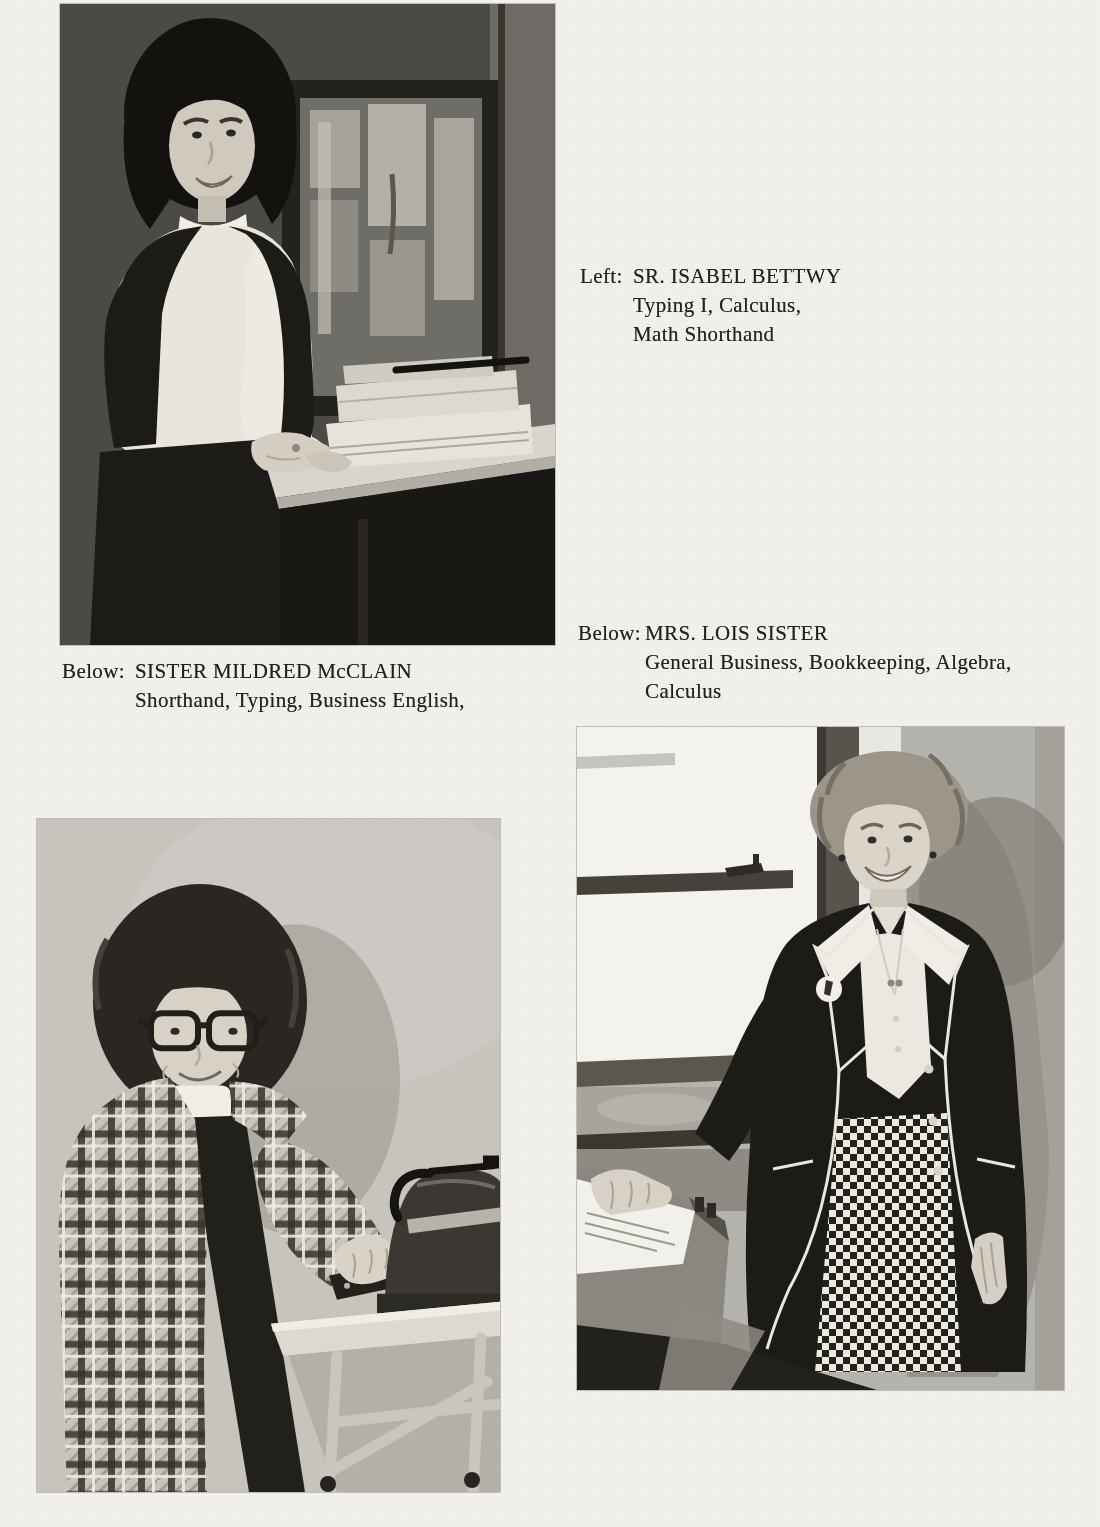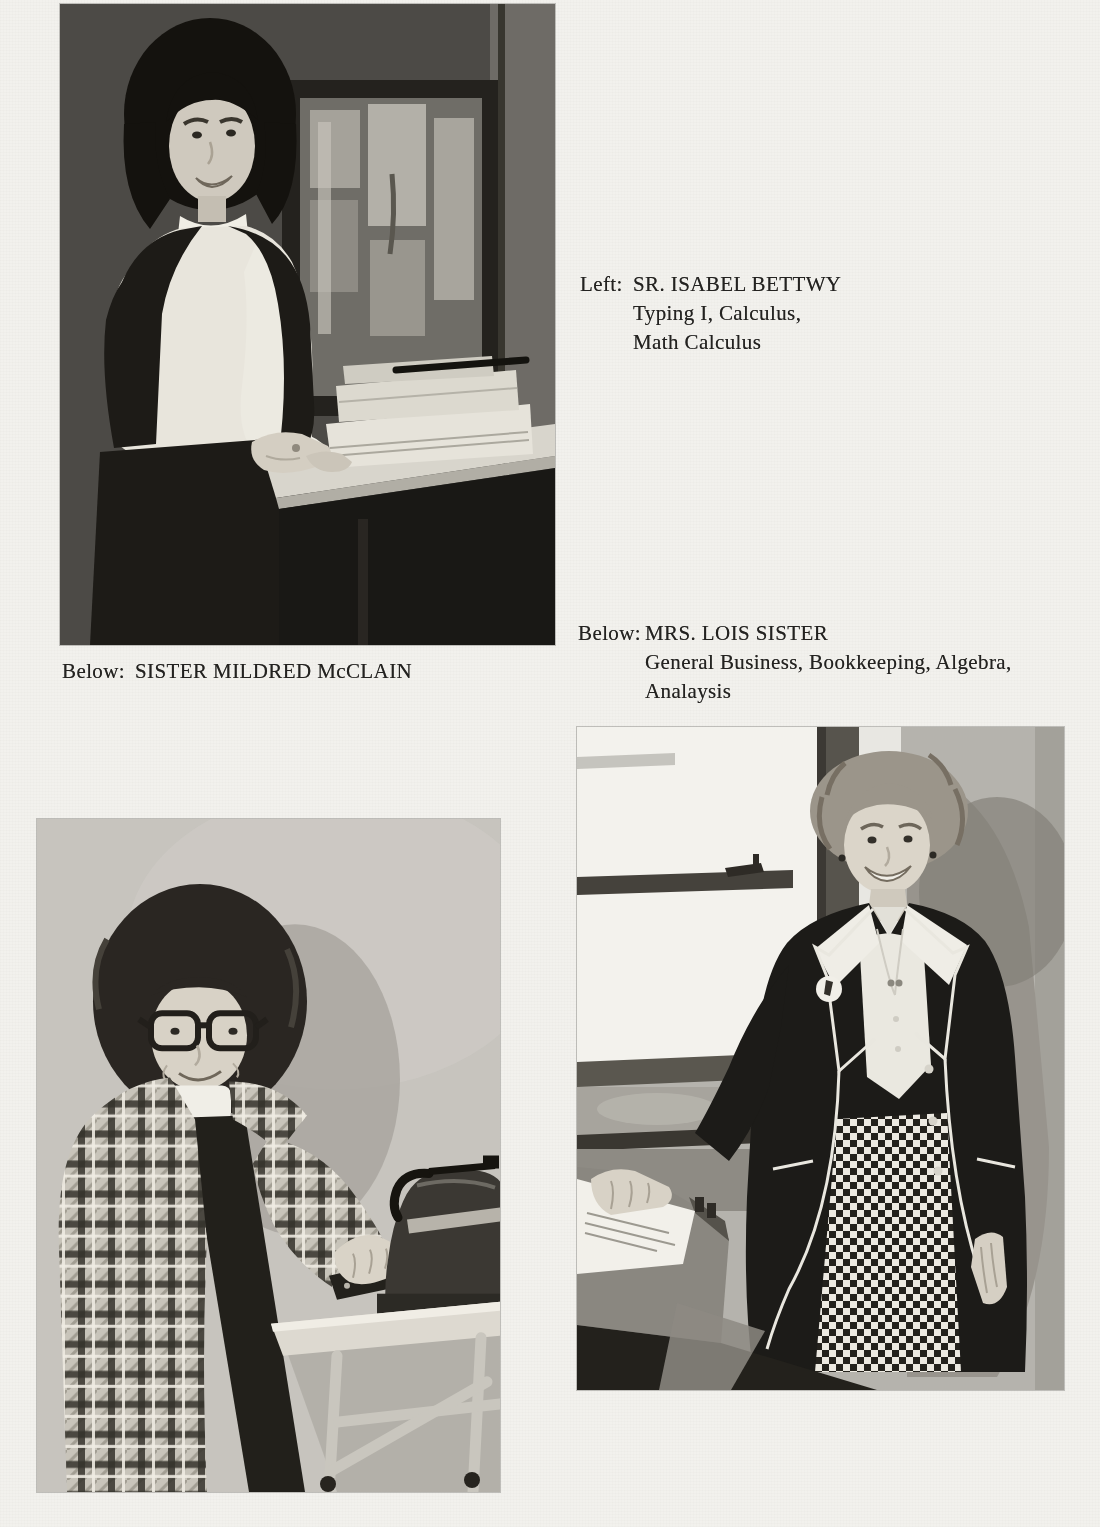--- a/index.html
+++ b/index.html
@@ -32,21 +32,21 @@
     position: absolute;
     display: flex;
     color: #232220;
     font-size: 21px;
     line-height: 29px;
     letter-spacing: 0.4px;
     white-space: nowrap;
     text-shadow: 0 0 0.4px rgba(35,34,32,0.55);
   }
   .caption .cap-label { flex: 0 0 auto; }
-  #caption-isabel  { left: 580px; top: 270px; }
+  #caption-isabel  { left: 580px; top: 262px; }
   #caption-isabel  .cap-label { width: 53px; }
   #caption-lois    { left: 578px; top: 619px; }
   #caption-lois    .cap-label { width: 67px; }
   #caption-mildred { left: 62px;  top: 657px; }
   #caption-mildred .cap-label { width: 73px; }
 </style>
 </head>
 <body>
 
 <div class="sheet">
@@ -122,37 +122,38 @@
         <path d="M206,452 q16,6 34,2" stroke="#b0aa9d" stroke-width="2" fill="none"></path>
       </g>
     </svg>
   </figure>
 
   <div class="caption" id="caption-isabel">
     <span class="cap-label">Left:</span>
     <span class="cap-body">
       <div class="cap-name">SR. ISABEL BETTWY</div>
       <div class="cap-line">Typing I, Calculus,</div>
-      <div class="cap-line">Math Calculus</div>
+      <div class="cap-line">Math Shorthand</div>
     </span>
   </div>
 
   <div class="caption" id="caption-lois">
     <span class="cap-label">Below:</span>
     <span class="cap-body">
       <div class="cap-name">MRS. LOIS SISTER</div>
       <div class="cap-line">General Business, Bookkeeping, Algebra,</div>
-      <div class="cap-line">Analaysis</div>
+      <div class="cap-line">Calculus</div>
     </span>
   </div>
 
   <div class="caption" id="caption-mildred">
     <span class="cap-label">Below:</span>
     <span class="cap-body">
       <div class="cap-name">SISTER MILDRED McCLAIN</div>
+      <div class="cap-line">Shorthand, Typing, Business English,</div>
     </span>
   </div>
 
   <figure class="photo" id="photo-mildred" title="Black-and-white photo: woman with short curly hair and dark-rimmed glasses in a plaid jacket, typing at a typewriter on a rolling stand">
     <svg viewBox="0 0 463 672" preserveAspectRatio="none">
       <defs>
         <pattern id="plaid" patternUnits="userSpaceOnUse" width="30" height="30">
           <rect width="30" height="30" fill="#c8c4ba"></rect>
           <path d="M0,30 L30,0 M-8,22 L22,-8 M8,38 L38,8" stroke="#a29e93" stroke-width="3"></path>
           <rect x="11" width="7" height="30" fill="#35322b" opacity="0.85"></rect>

